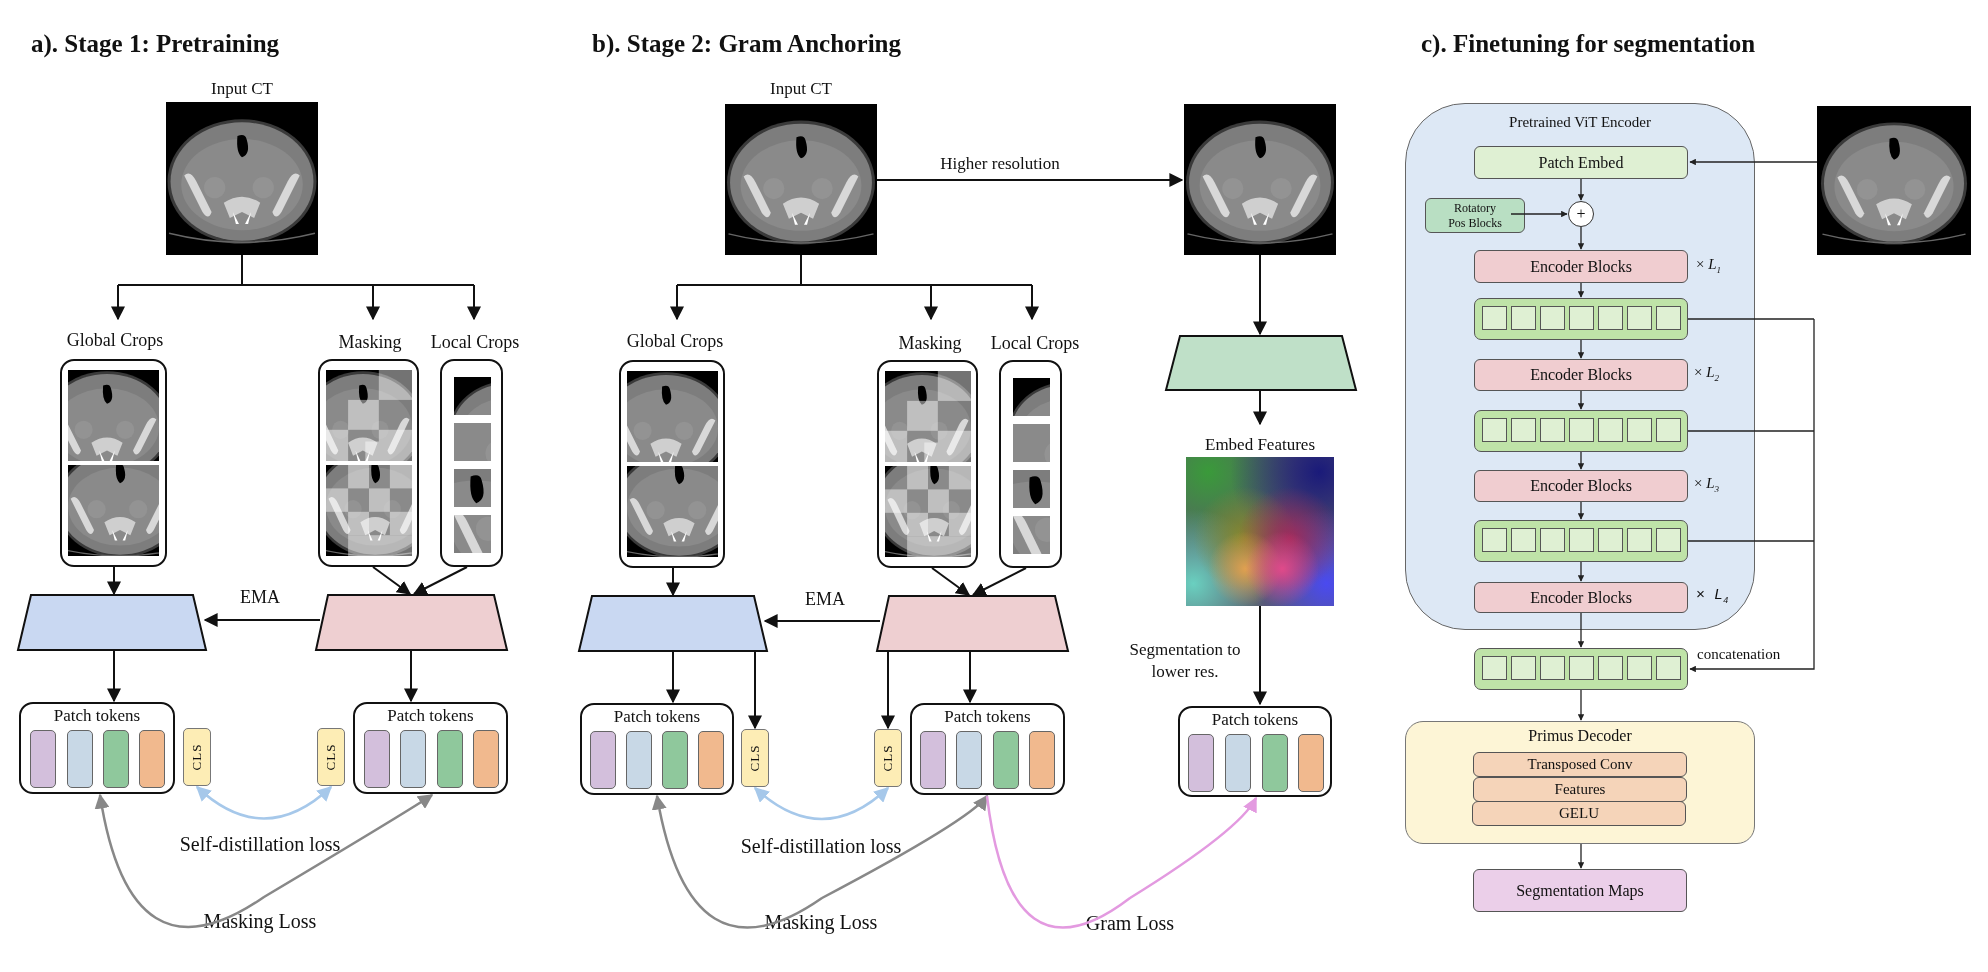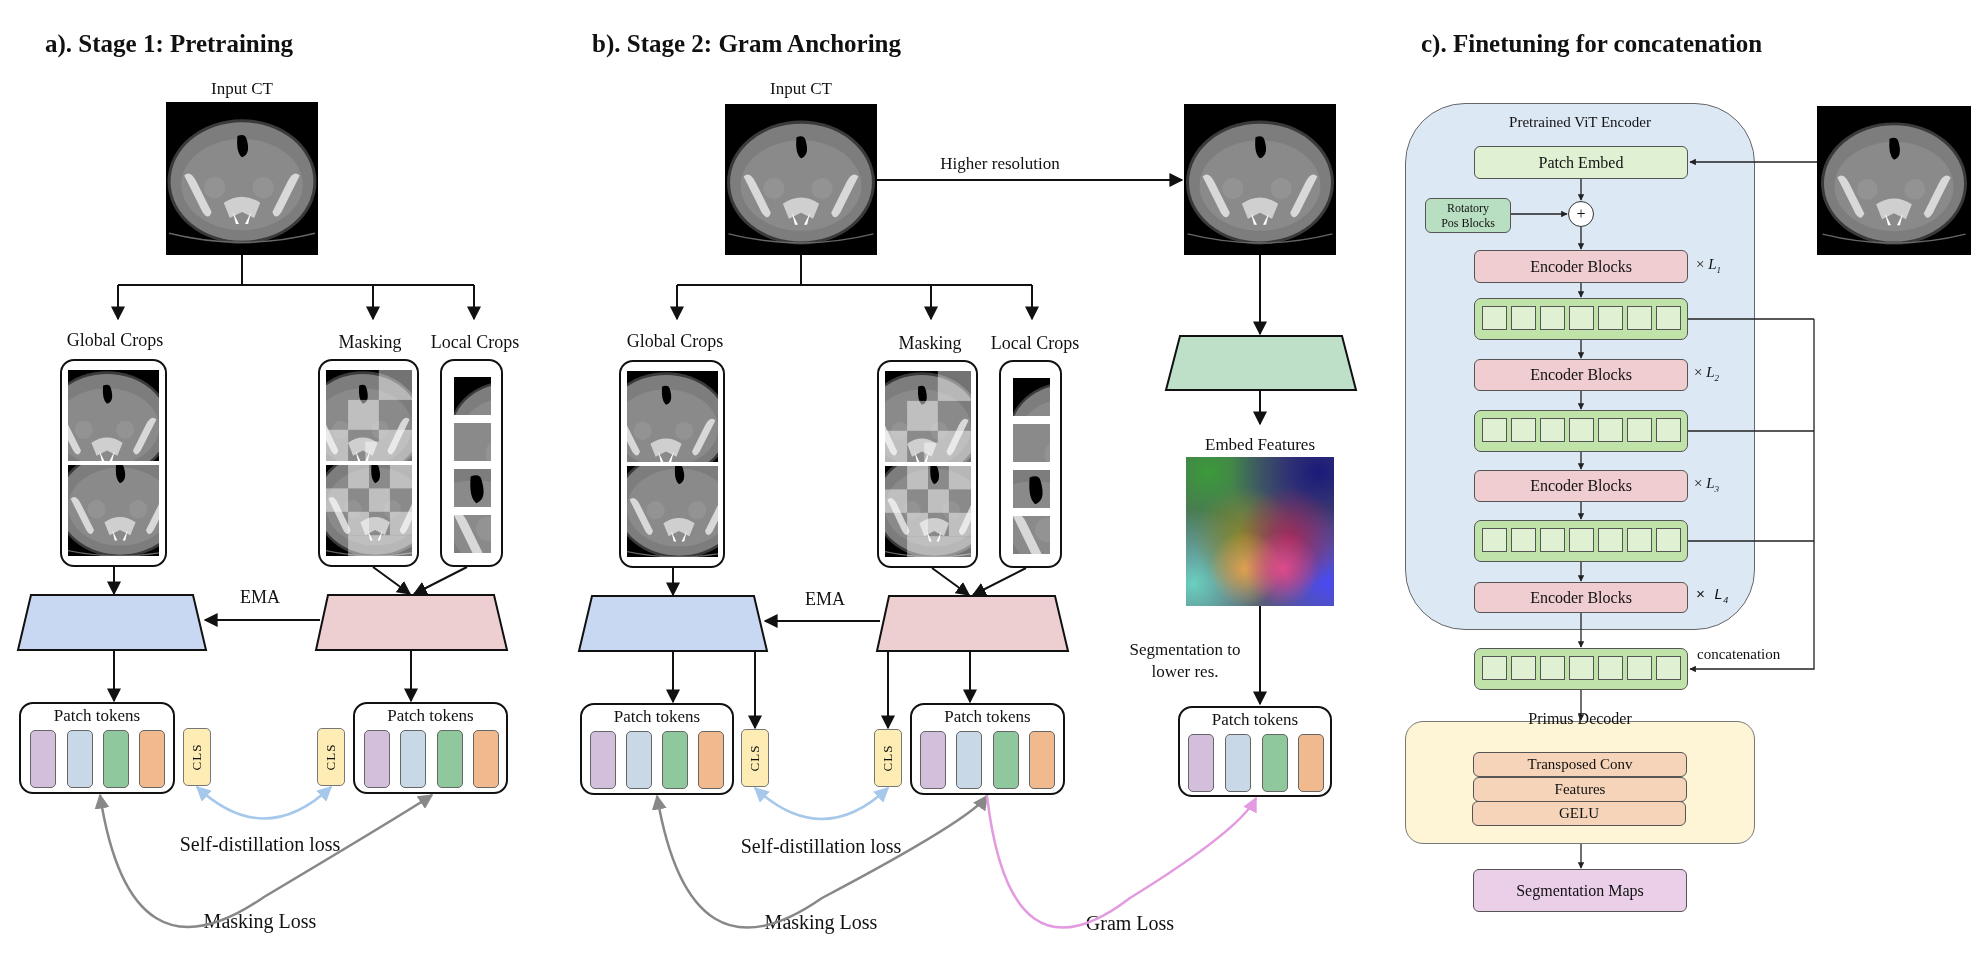--- a/index.html
+++ b/index.html
@@ -38,21 +38,21 @@
       <path d="M12 48 Q16 44 20 52 L30 72 Q28 78 24 72 Z" fill="#e0e0e0" opacity="0.9"></path>
       <path d="M88 48 Q84 44 80 52 L70 72 Q72 78 76 72 Z" fill="#e0e0e0" opacity="0.9"></path>
       <path d="M38 66 Q50 58 62 66 L58 76 L50 72 L42 76Z" fill="#cfcfcf"></path>
       <path d="M44 72 L48 80 L46 80Z M56 72 L52 80 L54 80Z" fill="#fff"></path>
       <path d="M2 86 Q50 98 98 86" stroke="#666" stroke-width="1" fill="none"></path>
     </symbol>
   </defs>
 </svg>
 
 <div>
-  <div class="abs title" style="left:45px;top:30px;">a). Stage 1: Pretraining</div>
+  <div class="abs title" style="left:31px;top:30px;">a). Stage 1: Pretraining</div>
   <div class="abs lbl" style="left:166px;top:79px;width:152px;">Input CT</div>
   <div class="abs ct" style="left:166px;top:102px;width:152px;height:153px;">
       <svg>
         <use href="#ctscan"></use>
       </svg>
     </div>
 
   <div class="abs lbl-lg" style="left:40px;top:330px;width:150px;font-size:18px;">Global Crops</div>
   <div class="abs lbl-lg" style="left:320px;top:332px;width:100px;font-size:18px;">Masking</div>
   <div class="abs lbl-lg" style="left:420px;top:332px;width:110px;font-size:18px;">Local Crops</div>
@@ -314,25 +314,25 @@
     <div class="tok" style="left:45px;top:26px;background:#c8d8e6;"></div>
     <div class="tok" style="left:82px;top:26px;background:#8fc89c;"></div>
     <div class="tok" style="left:118px;top:26px;background:#f1b98e;"></div>
   </div>
   <div class="abs lbl-lg" style="left:721px;top:835px;width:200px;">Self-distillation loss</div>
   <div class="abs lbl-lg" style="left:721px;top:911px;width:200px;">Masking Loss</div>
   <div class="abs lbl-lg" style="left:1030px;top:912px;width:200px;">Gram Loss</div>
 </div>
 
 <div>
-  <div class="abs title" style="left:1421px;top:30px;">c). Finetuning for concatenation</div>
+  <div class="abs title" style="left:1421px;top:30px;">c). Finetuning for segmentation</div>
   <div class="abs" style="left:1405px;top:103px;width:350px;height:527px;background:#dde8f5;border:1.5px solid #666;border-radius:60px;box-sizing:border-box;"></div>
   <div class="abs lbl" style="left:1405px;top:114px;width:350px;font-size:15px;">Pretrained ViT Encoder</div>
   <div class="cblk" style="left:1474px;top:146px;width:214px;height:33px;background:#dff0d3;">Patch Embed</div>
-  <div class="abs" style="left:1425px;top:198px;width:86px;height:35px;background:#b9dfc3;border:1.5px solid #555;border-radius:6px;box-sizing:border-box;font-size:12px;text-align:center;line-height:15px;padding-top:2px;">
+  <div class="abs" style="left:1425px;top:198px;width:100px;height:35px;background:#b9dfc3;border:1.5px solid #555;border-radius:6px;box-sizing:border-box;font-size:12px;text-align:center;line-height:15px;padding-top:2px;">
     <div>Rotatory</div>
     <div>Pos Blocks</div>
   </div>
   <div class="abs" style="left:1568px;top:201px;width:26px;height:26px;border:1.5px solid #333;border-radius:50%;box-sizing:border-box;background:#fff;font-size:16px;display:flex;align-items:center;justify-content:center;">+</div>
 
   <div class="cblk" style="left:1474px;top:250px;width:214px;height:33px;background:#f0cdd0;">Encoder Blocks</div>
   <div class="mult" style="left:1696px;top:256px;"><span>× </span><em>L</em><sub>1</sub></div>
   <div class="tokrow" style="left:1474px;top:298px;width:214px;height:42px;">
       <i style="left:7px"></i>
       <i style="left:36px"></i>
@@ -375,21 +375,21 @@
       <i style="left:36px"></i>
       <i style="left:65px"></i>
       <i style="left:94px"></i>
       <i style="left:123px"></i>
       <i style="left:152px"></i>
       <i style="left:181px"></i>
     </div>
   <div class="abs" style="left:1697px;top:646px;font-size:15px;">concatenation</div>
 
   <div class="abs" style="left:1405px;top:721px;width:350px;height:123px;background:#fdf5d6;border:1.5px solid #777;border-radius:18px;box-sizing:border-box;"></div>
-  <div class="abs lbl" style="left:1405px;top:710px;width:350px;font-size:16px;">Primus Decoder</div>
+  <div class="abs lbl" style="left:1405px;top:727px;width:350px;font-size:16px;">Primus Decoder</div>
   <div class="cblk" style="left:1473px;top:752px;width:214px;height:25px;background:#f5d4b9;font-size:15px;">Transposed Conv</div>
   <div class="cblk" style="left:1473px;top:777px;width:214px;height:25px;background:#f5d4b9;font-size:15px;">Features</div>
   <div class="cblk" style="left:1472px;top:801px;width:214px;height:25px;background:#f5d4b9;font-size:15px;">GELU</div>
   <div class="cblk" style="left:1473px;top:869px;width:214px;height:43px;background:#ebcfe9;">Segmentation Maps</div>
 
   <div class="abs ct" style="left:1817px;top:106px;width:154px;height:149px;">
       <svg>
         <use href="#ctscan"></use>
       </svg>
     </div>

